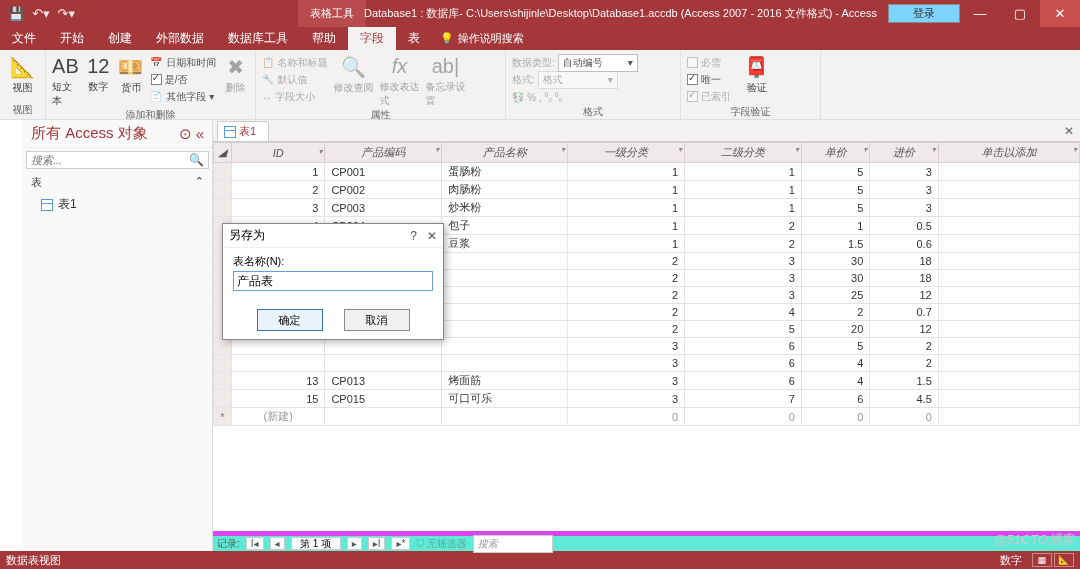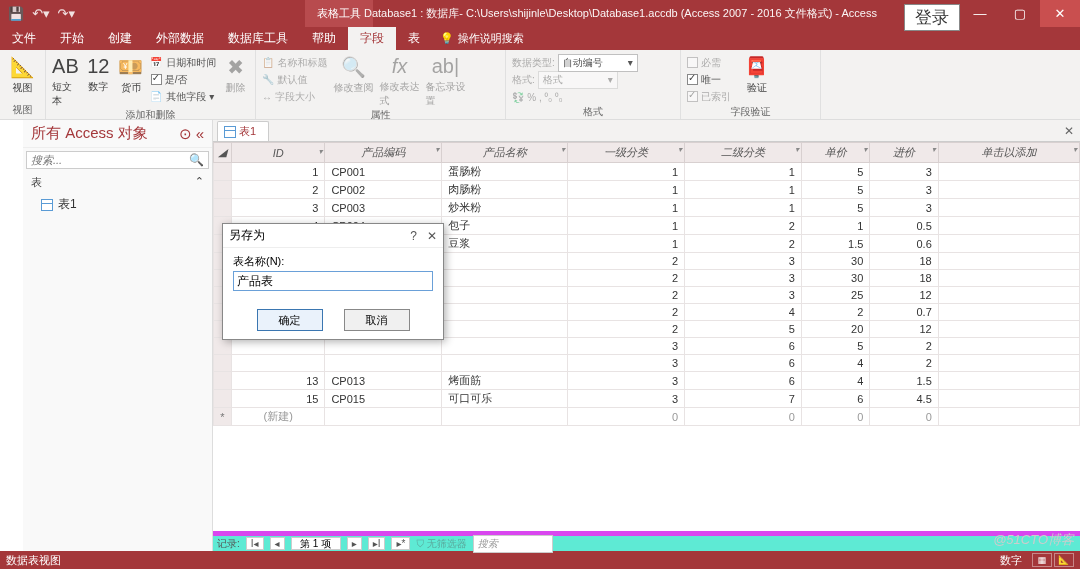--- a/index.html
+++ b/index.html
@@ -2,23 +2,23 @@
 <html><head>
 <meta charset="utf-8">
 <style>
 * { margin: 0; padding: 0; box-sizing: border-box; font-family: "Microsoft YaHei", "Segoe UI", sans-serif; }
 body { width: 1080px; height: 569px; background: #fff; overflow: hidden; font-size: 12px; position: relative; }
 
 
 .titlebar { height: 27px; background: #a4373a; color: #fff; display: flex; align-items: center; position: relative; }
 .qat { display: flex; align-items: center; gap: 8px; padding-left: 8px; }
 .qat span { opacity: 0.85; font-size: 13px; }
-.tab-tools { position: absolute; left: 305px; top: 0; height: 27px; background: #b84b4e; padding: 0 12px; display: flex; align-items: center; font-size: 11px; }
+.tab-tools { position: absolute; left: 298px; top: 0; height: 27px; background: #b84b4e; padding: 0 12px; display: flex; align-items: center; font-size: 11px; }
 .title-text { position: absolute; left: 364px; font-size: 11px; opacity: 0.95; }
-.login-btn { position: absolute; right: 120px; top: 4px; background: #ffffff; color: #333; padding: 1px 10px; font-size: 17px; border: 1px solid #888; }
+.login-btn { position: absolute; right: 120px; top: 4px; background: #7dd3fc; color: #333; padding: 1px 24px; font-size: 11px; border: 1px solid #888; }
 .win-ctrls { position: absolute; right: 0; display: flex; }
 .win-ctrls span { width: 40px; height: 27px; display: flex; align-items: center; justify-content: center; font-size: 13px; }
 .win-close { background: #c94f4f; }
 
 
 .ribbon-tabs { height: 23px; background: #a4373a; color: #fff; display: flex; align-items: center; font-size: 12px; }
 .ribbon-tabs .tab { padding: 0 12px; height: 23px; display: flex; align-items: center; cursor: pointer; }
 .ribbon-tabs .tab.active { background: #f3f2f1; color: #a4373a; }
 .tell-me { display: flex; align-items: center; gap: 4px; padding-left: 8px; font-size: 11px; }
 

